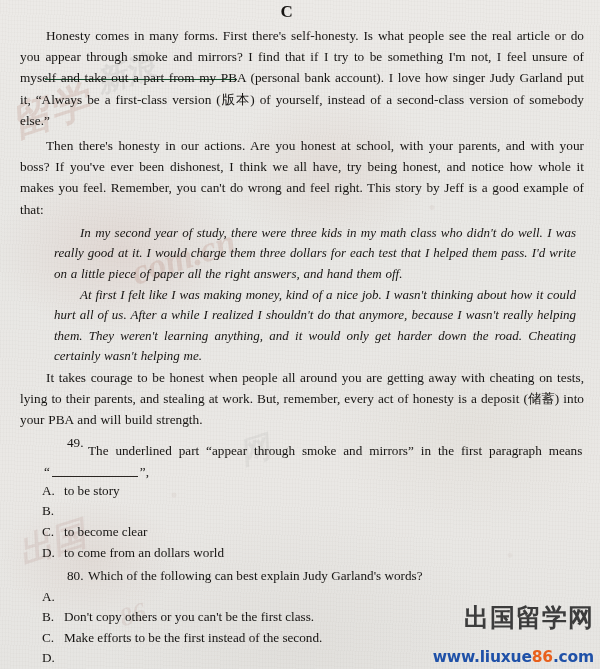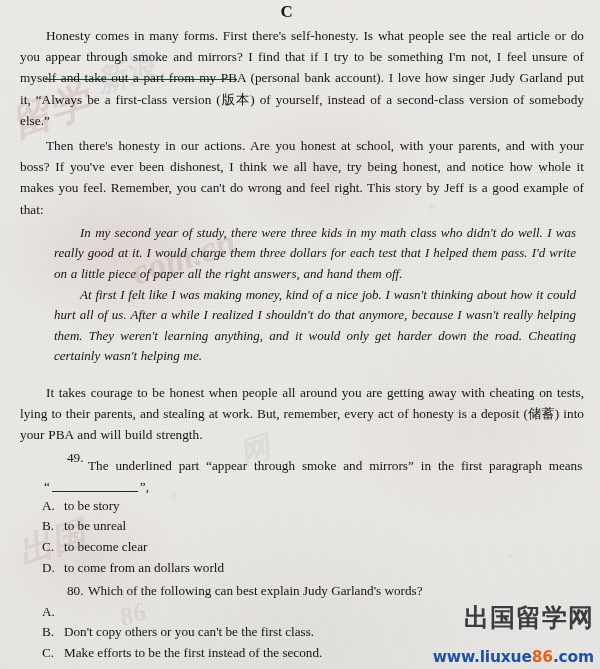--- a/index.html
+++ b/index.html
@@ -89,21 +89,21 @@
     padding: 0 16px 0 20px;
     font-size: 13.3px;
     line-height: 21.2px;
     text-align: justify;
     text-justify: inter-word;
     text-indent: 26px;
     word-spacing: 0.6px;
   }
   .para.p1 { margin-top: 5px; }
   .para.p2 { margin-top: 4px; }
-  .para.p3 { margin-top: 15px; }
+  .para.p3 { margin-top: 0; }
 
   .underlined {
     border-bottom: 1px solid #14532d;
     padding-bottom: 15px;
     margin-top: 24px;
   }
 
   
   .story {
     margin: 3px 0 0 0;
@@ -230,21 +230,20 @@
     </div>
     <div class="q-blank-line">
       <span>“</span><span class="blank"></span><span>”,</span>
     </div>
     <div class="option">
       <span class="opt-letter">A.</span>
       <span class="opt-text">to be story</span>
     </div>
     <div class="option">
       <span class="opt-letter">B.</span>
-      <span class="opt-text">to be unreal</span>
     </div>
     <div class="option">
       <span class="opt-letter">C.</span>
       <span class="opt-text">to become clear</span>
     </div>
     <div class="option">
       <span class="opt-letter">D.</span>
       <span class="opt-text">to come from an dollars world</span>
     </div>
   </div>

